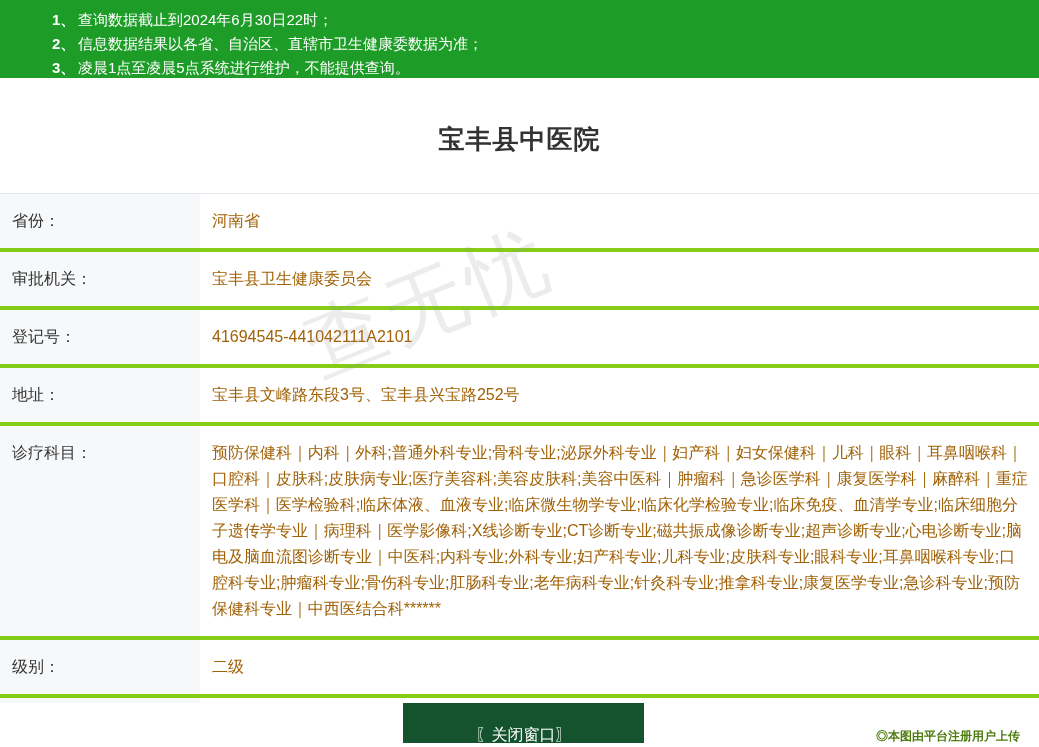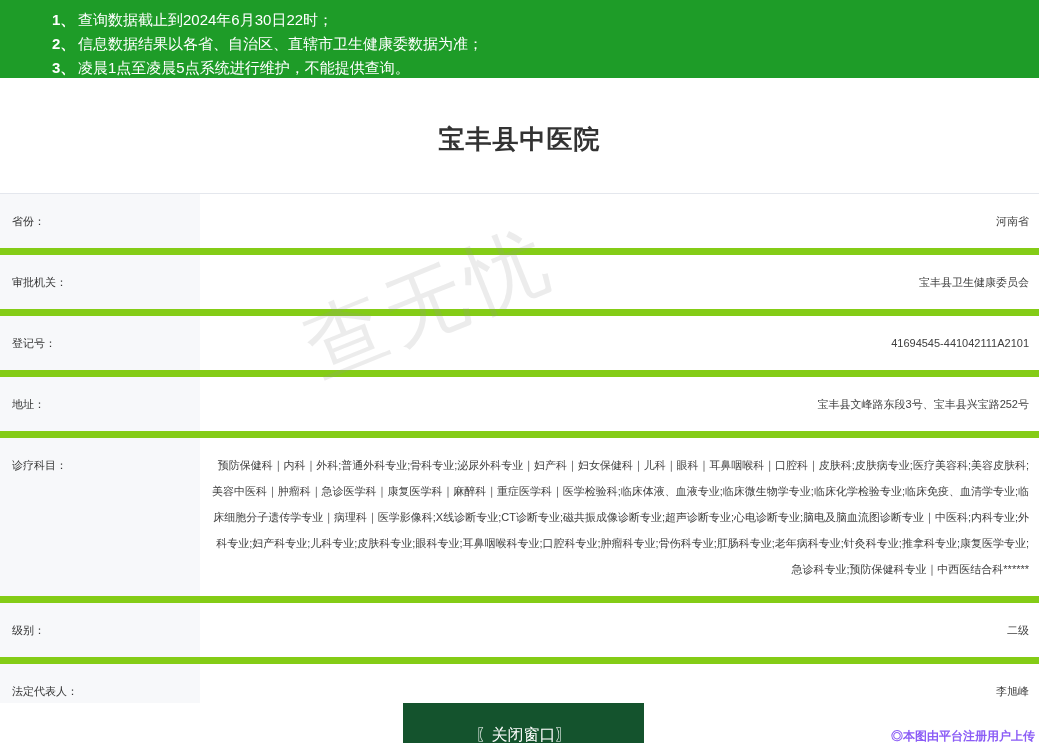--- a/index.html
+++ b/index.html
@@ -52,34 +52,33 @@
     width: 1039px;
     border-collapse: collapse;
     table-layout: fixed;
   }
   table.info tr {
     border-top: 1px solid #e4e7ed;
   }
   table.info td {
     padding: 14px 10px 14px 12px;
     vertical-align: top;
-    font-size: 11px;
+    font-size: 16px;
     line-height: 26px;
-    border-bottom: 7px solid #84cc16;
+    border-bottom: 4px solid #84cc16;
   }
   td.label {
     width: 178px;
     background: #f7f8fa;
     color: #333333;
     white-space: nowrap;
   }
   td.value {
-    color: #404040;
+    color: #a16207;
     word-break: break-all;
-    text-align: right;
   }
   .watermark {
     position: absolute;
     top: 250px;
     left: 300px;
     font-size: 80px;
     color: rgba(150,150,150,0.18);
     transform: rotate(-22deg);
     pointer-events: none;
     font-family: "Liberation Serif", serif;
@@ -105,24 +104,24 @@
     border: none;
     font-size: 16px;
     font-family: "Liberation Sans", sans-serif;
     cursor: pointer;
     line-height: 40px;
     text-align: center;
     padding: 12px;
   }
   .copyright {
     position: absolute;
-    right: 4px;
+    right: 19px;
     bottom: 2px;
     font-size: 12px;
-    color: #8b5cf6;
+    color: #4d7c0f;
     font-weight: bold;
     white-space: nowrap;
   }
 </style>
 </head>
 <body>
 
 <div class="notice-bar">
   <div class="notice-line">
     <span class="notice-num">1、</span>

